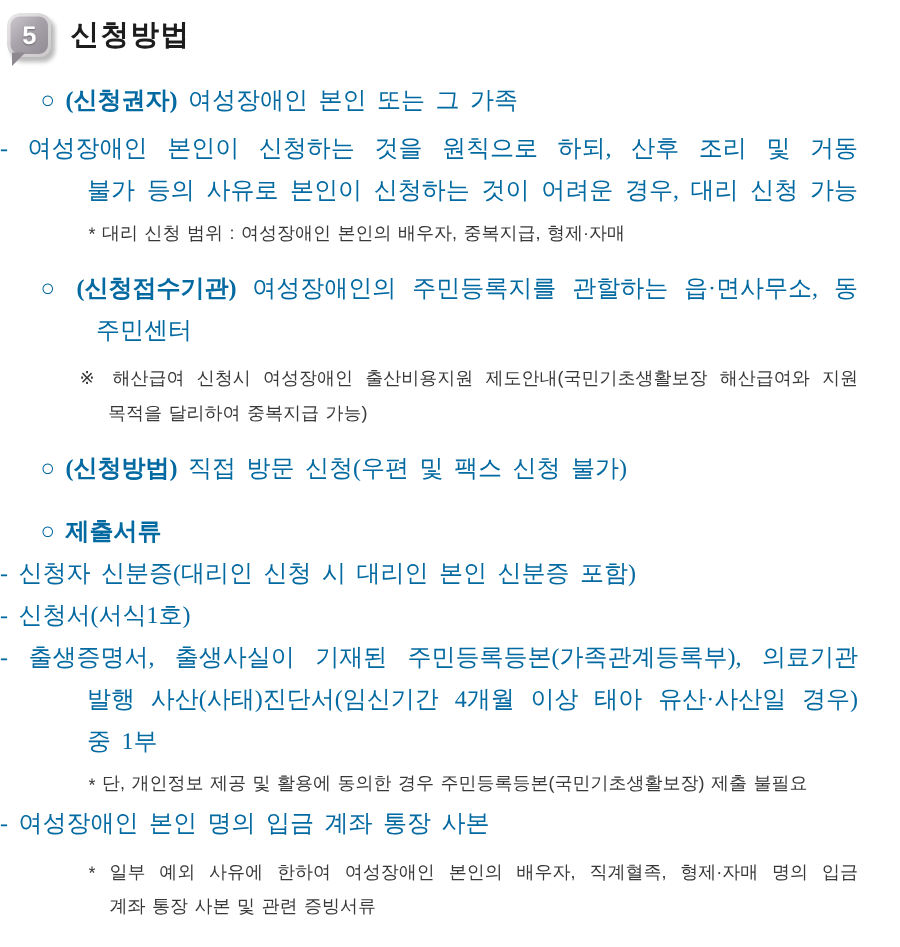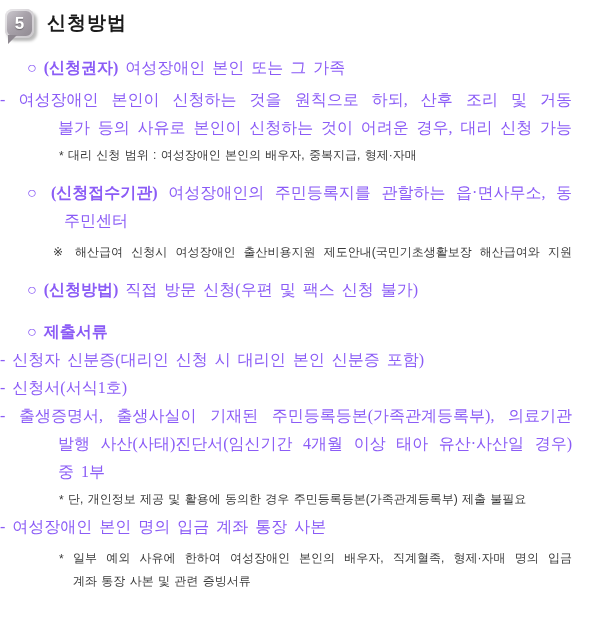--- a/index.html
+++ b/index.html
@@ -65,21 +65,21 @@
     margin-top: 14px;
     padding-right: 28px;
     color: #3e3e3e;
   }
   .ln { display: block; }
   .main {
     font-family: "Liberation Serif", "DejaVu Serif", serif;
     font-size: 16px;
     line-height: 28px;
     word-spacing: 3px;
-    color: #8b5cf6;
+    color: #0369a1;
   }
   .note {
     font-family: "Liberation Sans", "DejaVu Sans", sans-serif;
     font-size: 12px;
     line-height: 23px;
     word-spacing: 1px;
     color: #383838;
   }
   .b { font-weight: bold; }
   .just { text-align: justify; text-align-last: justify; }
@@ -121,36 +121,37 @@
     <div class="ln main lvl2c just"><span>불가 등의 사유로 본인이 신청하는 것이 어려운 경우, 대리 신청 가능</span></div>
 
     <div class="ln note note1 mt2"><span class="mk mk-star">*</span> <span>대리 신청 범위 : 여성장애인 본인의 배우자, 중복지급, 형제·자매</span></div>
 
     <div class="ln main lvl1 just mt12"><span class="mk">○</span> <span class="b">(신청접수기관)</span> <span>여성장애인의 주민등록지를 관할하는 읍·면사무소, 동</span></div>
 
     <div class="ln main ctr6"><span>주민센터</span></div>
 
     <div class="ln note note2 just mt6"><span class="mk">※</span> <span>해산급여 신청시 여성장애인 출산비용지원 제도안내(국민기초생활보장 해산급여와 지원</span></div>
 
+    <div class="ln note note2c"><span>목적을 달리하여 중복지급 가능)</span></div>
 
     <div class="ln main lvl1 mt12"><span class="mk">○</span> <span class="b">(신청방법)</span> <span>직접 방문 신청(우편 및 팩스 신청 불가)</span></div>
 
     <div class="ln main lvl1 mt10"><span class="mk">○</span> <span class="b">제출서류</span></div>
 
     <div class="ln main lvl2"><span class="mk">-</span> <span>신청자 신분증(대리인 신청 시 대리인 본인 신분증 포함)</span></div>
 
     <div class="ln main lvl2"><span class="mk">-</span> <span>신청서(서식1호)</span></div>
 
     <div class="ln main lvl2 just"><span class="mk">-</span> <span>출생증명서, 출생사실이 기재된 주민등록등본(가족관계등록부), 의료기관</span></div>
 
     <div class="ln main lvl2c just"><span>발행 사산(사태)진단서(임신기간 4개월 이상 태아 유산·사산일 경우)</span></div>
 
     <div class="ln main lvl2c"><span>중 1부</span></div>
 
-    <div class="ln note note1 mt2"><span class="mk mk-star">*</span> <span>단, 개인정보 제공 및 활용에 동의한 경우 주민등록등본(가족관계등록부) 제출 불필요</span></div>
+    <div class="ln note note1 mt2"><span class="mk mk-star">*</span> <span>단, 개인정보 제공 및 활용에 동의한 경우 주민등록등본(국민기초생활보장) 제출 불필요</span></div>
 
     <div class="ln main lvl2 mt2"><span class="mk">-</span> <span>여성장애인 본인 명의 입금 계좌 통장 사본</span></div>
 
     <div class="ln note note1 just mt6"><span class="mk mk-star">*</span> <span>일부 예외 사유에 한하여 여성장애인 본인의 배우자, 직계혈족, 형제·자매 명의 입금</span></div>
 
     <div class="ln note note1c"><span>계좌 통장 사본 및 관련 증빙서류</span></div>
 
   </div>
 </div>
 

